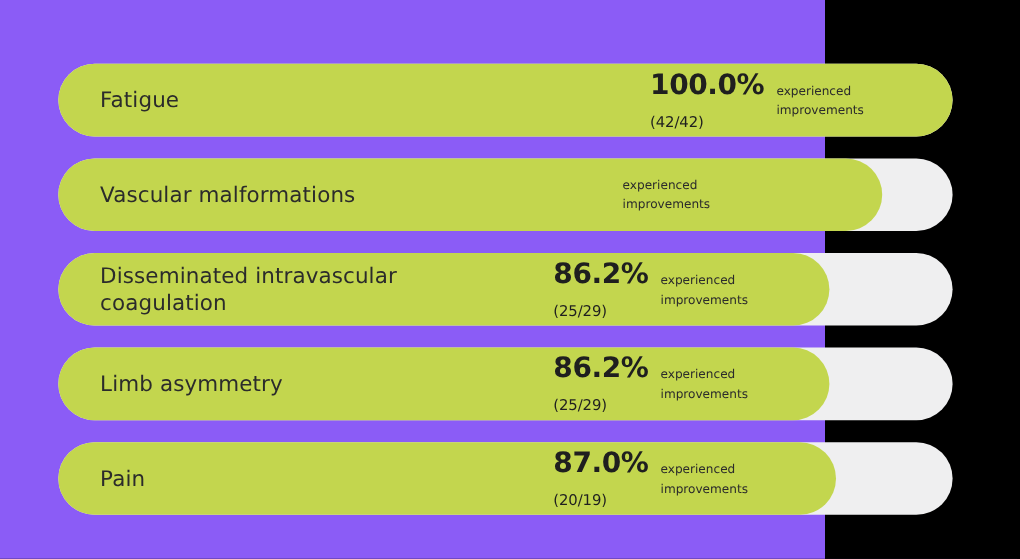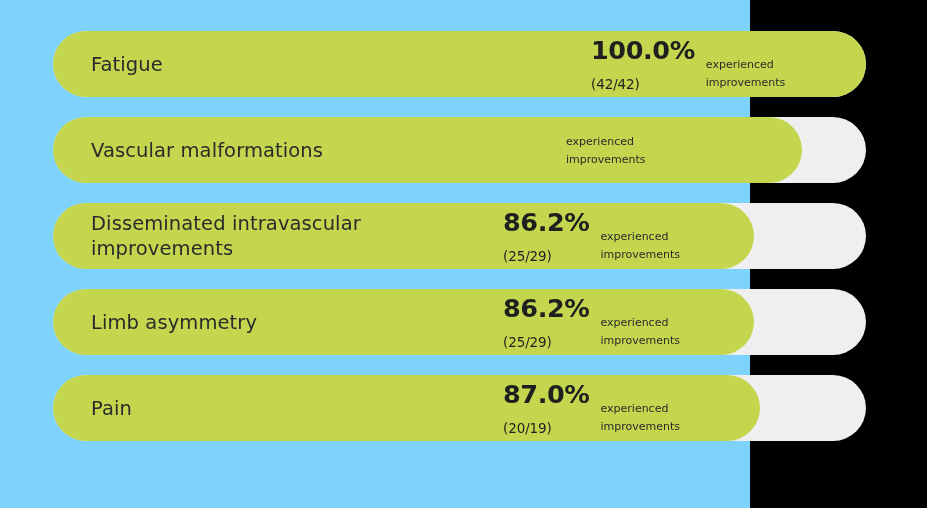--- a/index.html
+++ b/index.html
@@ -12,23 +12,23 @@
     height: 508px;
     overflow: hidden;
     font-family: "DejaVu Sans", "Liberation Sans", sans-serif;
     -webkit-font-smoothing: antialiased;
   }
 
   #chart {
     position: relative;
     width: 750px;
     height: 508px;
-    background: #7dd3fc;
+    background: #8b5cf6;
     box-sizing: border-box;
-    padding: 31px 61px 38px 53px;
+    padding: 58px 61px 38px 53px;
   }
 
   .rows {
     display: flex;
     flex-direction: column;
     gap: 20px;
   }
 
   .row {
     position: relative;
@@ -75,21 +75,21 @@
     letter-spacing: 0.1px;
     max-width: 330px;
     white-space: pre-line;
   }
 
   .stats {
     position: absolute;
     top: 50%;
     transform: translateY(-50%);
     display: flex;
-    align-items: flex-end;
+    align-items: center;
     white-space: nowrap;
   }
 
   .pct-block {
     display: flex;
     flex-direction: column;
     align-items: flex-start;
     line-height: 1;
     padding-top: 1px;
   }
@@ -152,21 +152,21 @@
 improvements</div>
         </div>
       </div>
     </div>
 
     <div class="row">
       <div class="track"></div>
       <div class="fill" style="width: 700.806px;"></div>
       <div class="row-content">
         <div class="label">Disseminated intravascular
-improvements</div>
+coagulation</div>
         <div class="stats" style="left: 450px;">
           <div class="pct-block">
             <span class="pct">86.2%</span>
             <span class="ratio">(25/29)</span>
           </div>
           <div class="exp">experienced
 improvements</div>
         </div>
       </div>
     </div>

